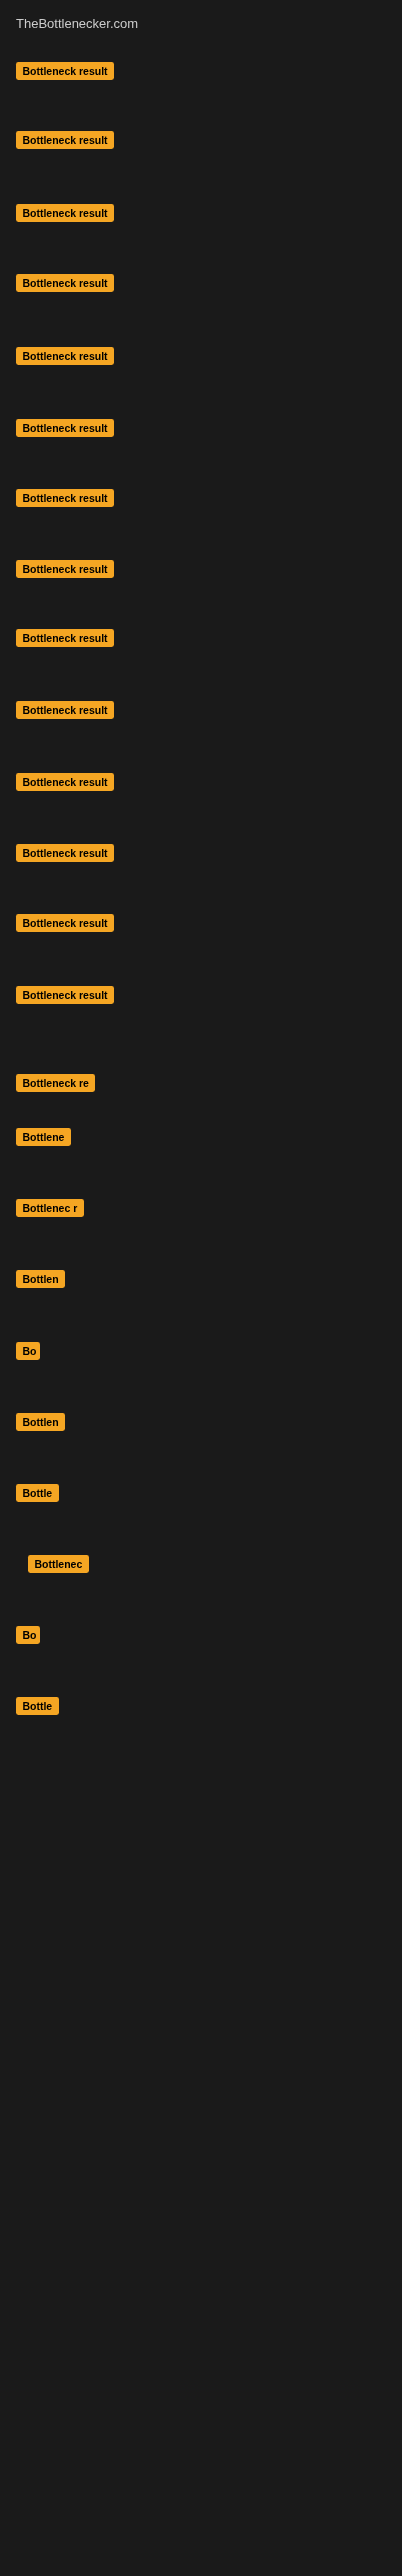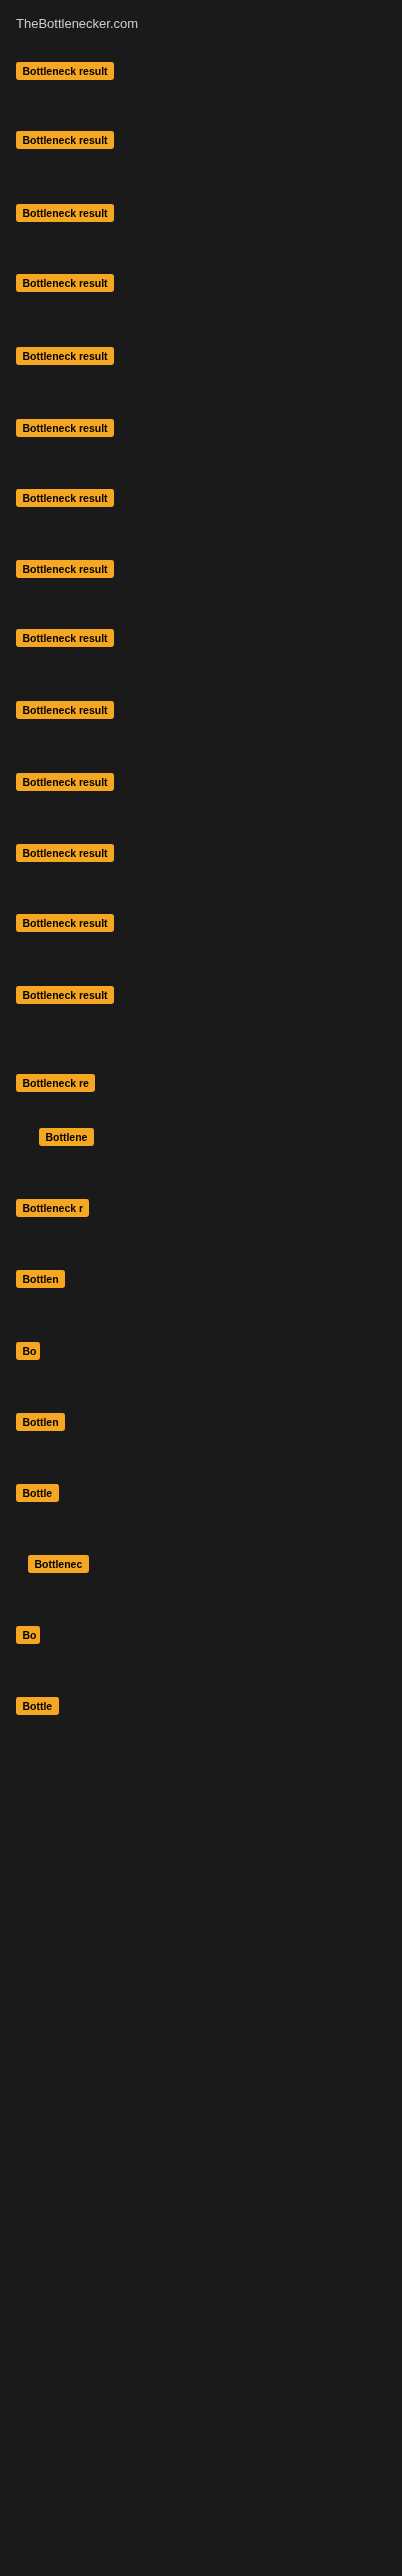--- a/index.html
+++ b/index.html
@@ -53,22 +53,22 @@
     <div class="row" style="top: 403px; left: 0px;"><span class="bottleneck-badge" style="max-width: 132px;">Bottleneck result</span></div>
     <div class="row" style="top: 473px; left: 0px;"><span class="bottleneck-badge" style="max-width: 130px;">Bottleneck result</span></div>
     <div class="row" style="top: 544px; left: 0px;"><span class="bottleneck-badge" style="max-width: 134px;">Bottleneck result</span></div>
     <div class="row" style="top: 613px; left: 0px;"><span class="bottleneck-badge" style="max-width: 129px;">Bottleneck result</span></div>
     <div class="row" style="top: 685px; left: 0px;"><span class="bottleneck-badge" style="max-width: 128px;">Bottleneck result</span></div>
     <div class="row" style="top: 757px; left: 0px;"><span class="bottleneck-badge" style="max-width: 125px;">Bottleneck result</span></div>
     <div class="row" style="top: 828px; left: 0px;"><span class="bottleneck-badge" style="max-width: 121px;">Bottleneck result</span></div>
     <div class="row" style="top: 898px; left: 0px;"><span class="bottleneck-badge" style="max-width: 117px;">Bottleneck result</span></div>
     <div class="row" style="top: 970px; left: 0px;"><span class="bottleneck-badge" style="max-width: 113px;">Bottleneck result</span></div>
     <div class="row" style="top: 1041px; left: 0px; margin-top: 17px;"><span class="bottleneck-badge" style="max-width: 85px;">Bottleneck re</span></div>
-    <div class="row" style="top: 1112px; left: 0px;"><span class="bottleneck-badge" style="max-width: 64px; margin-left: 23px;">Bottlene</span></div>
-    <div class="row" style="top: 1183px; left: 0px;"><span class="bottleneck-badge" style="max-width: 81px;">Bottleneck r</span></div>
+    <div class="row" style="top: 1112px; left: 0px;"><span class="bottleneck-badge" style="max-width: 64px;">Bottlene</span></div>
+    <div class="row" style="top: 1183px; left: 0px;"><span class="bottleneck-badge" style="max-width: 81px;">Bottlenec r</span></div>
     <div class="row" style="top: 1254px; left: 0px;"><span class="bottleneck-badge" style="max-width: 58px;">Bottlen</span></div>
     <div class="row" style="top: 1326px; left: 0px;"><span class="bottleneck-badge" style="max-width: 24px;">Bo</span></div>
     <div class="row" style="top: 1397px; left: 0px;"><span class="bottleneck-badge" style="max-width: 58px;">Bottlen</span></div>
     <div class="row" style="top: 1468px; left: 0px;"><span class="bottleneck-badge" style="max-width: 44px;">Bottle</span></div>
     <div class="row" style="top: 1539px; left: 12px;"><span class="bottleneck-badge" style="max-width: 68px;">Bottlenec</span></div>
     <div class="row" style="top: 1610px; left: 0px;"><span class="bottleneck-badge" style="max-width: 24px;">Bo</span></div>
     <div class="row" style="top: 1681px; left: 0px;"><span class="bottleneck-badge" style="max-width: 44px;">Bottle</span></div>
   </div>
 
 

